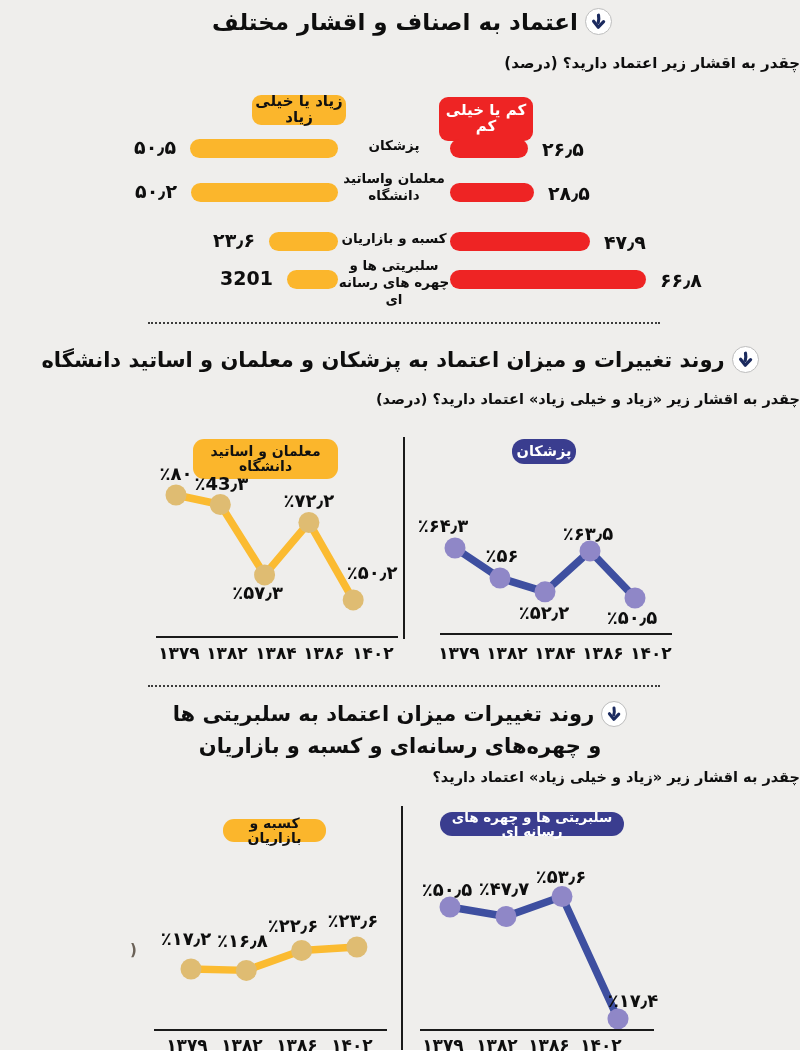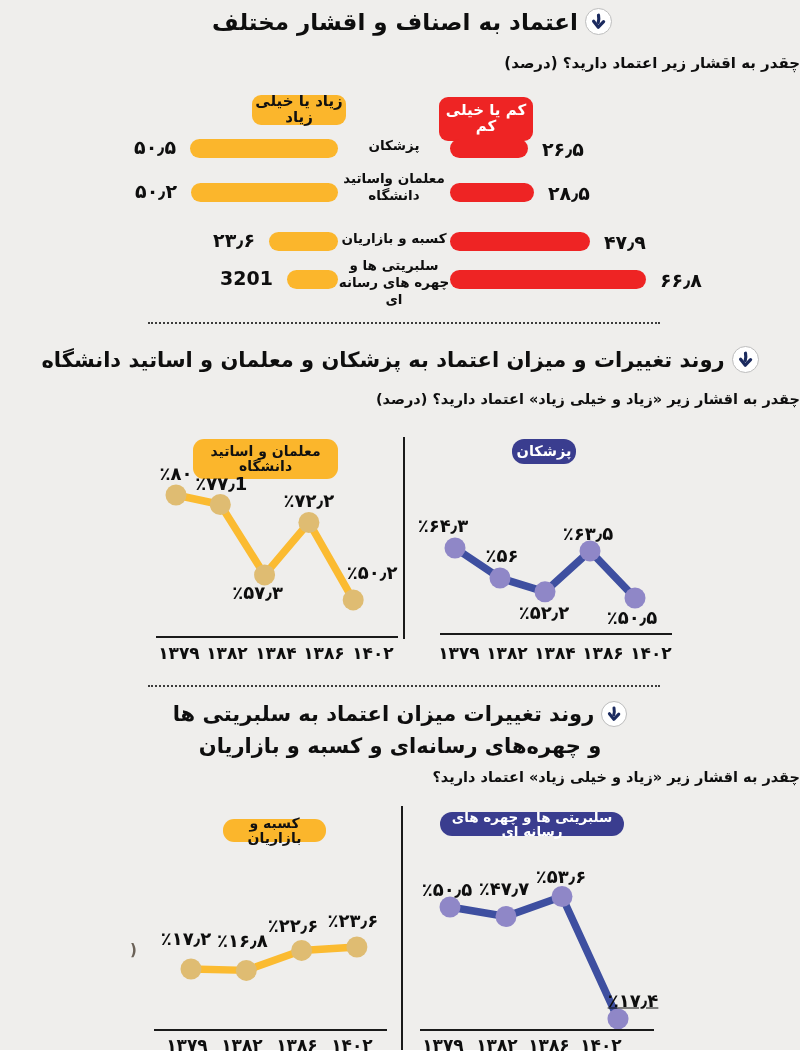--- a/index.html
+++ b/index.html
@@ -149,21 +149,21 @@
 
   <div class="badge badge-yellow" style="left:223px;top:819px;width:103px;height:23px;font-size:14px;border-radius:11px;">کسبه و بازاریان</div>
   <div class="badge badge-navy" style="left:440px;top:812px;width:184px;height:24px;font-size:13.5px;border-radius:12px;">سلبریتی ها و چهره های رسانه ای</div>
 
   <div class="vdivider" style="left:401px;top:806px;height:244px;"></div>
 
   <div class="stray" style="left:130px;top:941px;">(</div>
 
   <div class="bottom-strip"></div>
 <div class="pt-label" style="left: 176px; top: 473px;">٪۸۰</div>
-    <div class="pt-label" style="left: 221.3px; top: 482.504px;">٪۷۷٫1</div>
+    <div class="pt-label" style="left: 221.3px; top: 482.504px;">٪43٫۳</div>
     <div class="pt-label" style="left: 257.6px; top: 591.904px;">٪۵۷٫۳</div>
     <div class="pt-label" style="left: 308.9px; top: 500.456px;">٪۷۲٫۲</div>
     <div class="pt-label" style="left: 372.2px; top: 571.896px;">٪۵۰٫۲</div>
     <div class="axis-line" style="left: 156px; top: 636px; width: 242px;"></div>
     <div class="ax-label" style="left: 179px; top: 653px;">۱۳۷۹</div>
     <div class="ax-label" style="left: 227px; top: 653px;">۱۳۸۲</div>
     <div class="ax-label" style="left: 276px; top: 653px;">۱۳۸۴</div>
     <div class="ax-label" style="left: 324px; top: 653px;">۱۳۸۶</div>
     <div class="ax-label" style="left: 373px; top: 653px;">۱۴۰۲</div>
     <div class="pt-label" style="left: 443px; top: 525px;">٪۶۴٫۳</div>
@@ -182,19 +182,19 @@
     <div class="pt-label" style="left: 293px; top: 925.424px;">٪۲۲٫۶</div>
     <div class="pt-label" style="left: 352.9px; top: 919.984px;">٪۲۳٫۶</div>
     <div class="axis-line" style="left: 154px; top: 1029px; width: 233px;"></div>
     <div class="ax-label" style="left: 187px; top: 1045px;">۱۳۷۹</div>
     <div class="ax-label" style="left: 242px; top: 1045px;">۱۳۸۲</div>
     <div class="ax-label" style="left: 297px; top: 1045px;">۱۳۸۶</div>
     <div class="ax-label" style="left: 352px; top: 1045px;">۱۴۰۲</div>
     <div class="pt-label" style="left: 447px; top: 889px;">٪۵۰٫۵</div>
     <div class="pt-label" style="left: 504px; top: 888.464px;">٪۴۷٫۷</div>
     <div class="pt-label" style="left: 561px; top: 875.522px;">٪۵۳٫۶</div>
-    <div class="pt-label" style="left: 633px; top: 999.878px; text-decoration: underline;">٪۱۷٫۴</div>
+    <div class="pt-label" style="left: 633px; top: 999.878px;">٪۱۷٫۴</div>
     <div class="axis-line" style="left: 420px; top: 1029px; width: 234px;"></div>
     <div class="ax-label" style="left: 443px; top: 1045px;">۱۳۷۹</div>
     <div class="ax-label" style="left: 497px; top: 1045px;">۱۳۸۲</div>
     <div class="ax-label" style="left: 549px; top: 1045px;">۱۳۸۶</div>
     <div class="ax-label" style="left: 601px; top: 1045px;">۱۴۰۲</div>
   </div>
 
 </body></html>

